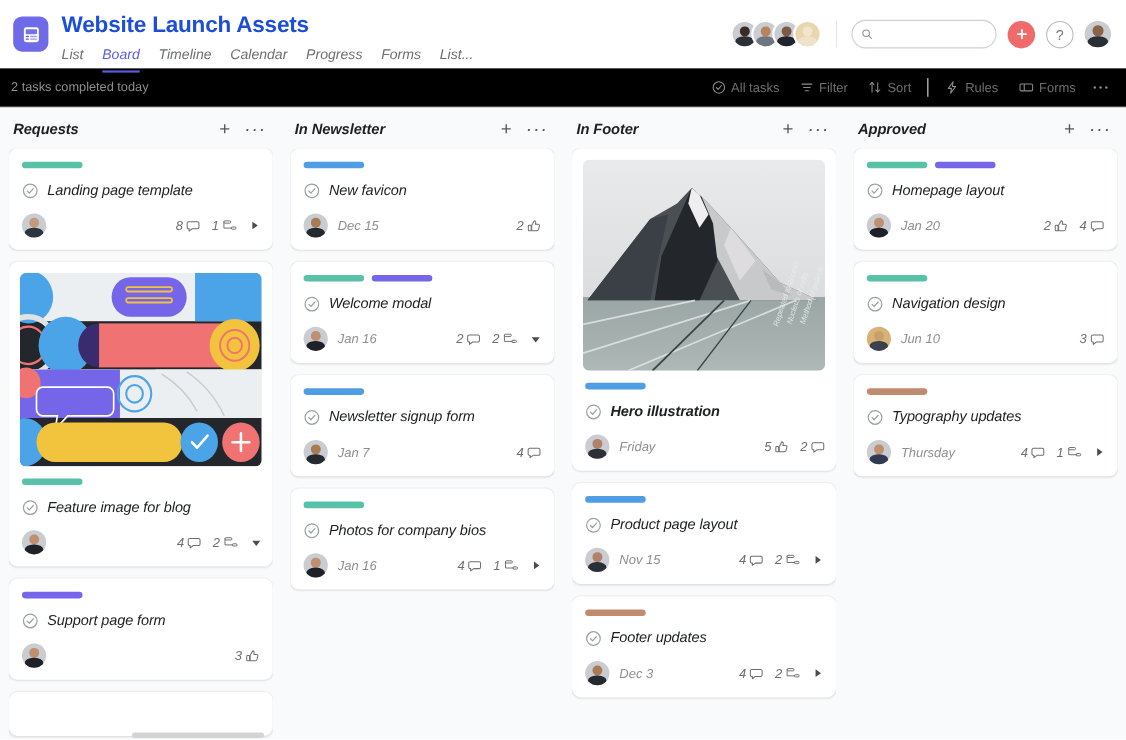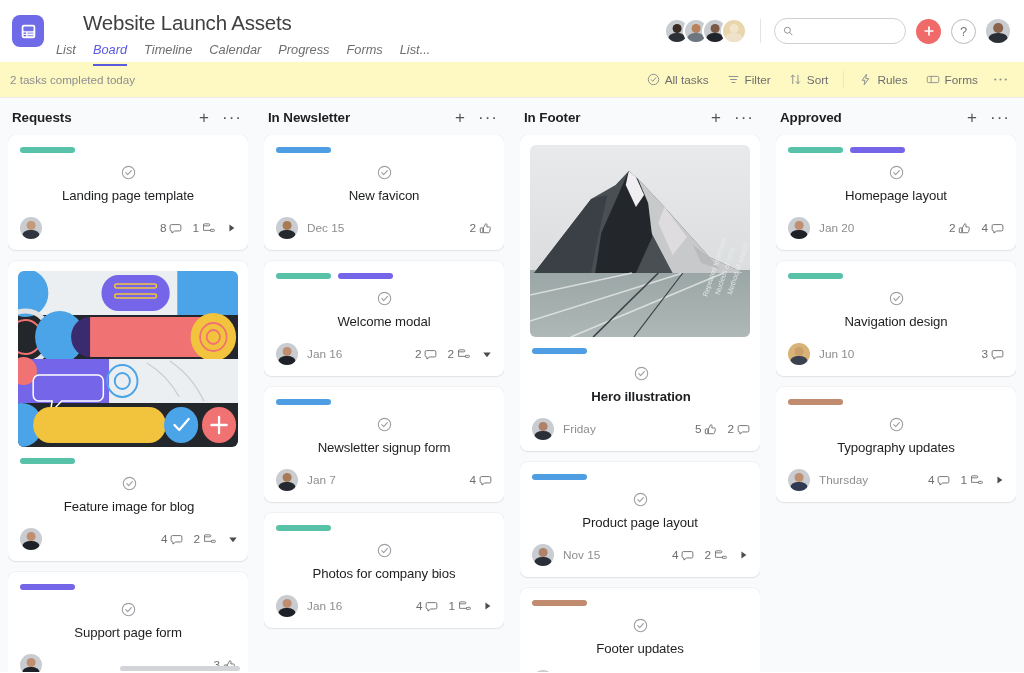--- a/index.html
+++ b/index.html
@@ -24,26 +24,25 @@
     width: 32px; height: 32px;
     border-radius: 8px;
     background: #6e6ae8;
     display: flex; align-items: center; justify-content: center;
     margin-top: 5px; flex: 0 0 auto;
   }
   .logo-tile svg { display:block; }
   .title-block { margin-left: 12px; flex: 0 0 auto; }
   .proj-title {
     font-size: 20.5px;
-    font-weight: normal;
-    color: #404040;
+    font-weight: bold;
+    color: #1d4ed8;
     letter-spacing: -0.2px;
     line-height: 26px;
     white-space: nowrap;
-    margin-left: 27px;
   }
   .tabs { display: flex; gap: 17px; margin-top: 4px; font-style: italic; }
   .tab {
     font-size: 12.8px;
     color: #6d6e6f;
     line-height: 19px;
     padding-bottom: 5px;
     cursor: pointer;
     white-space: nowrap;
   }
@@ -97,38 +96,39 @@
   }
   .btn-add { background: #f06a6a; color:#fff; font-size:17px; line-height:0; }
   .btn-help { border: 1.3px solid #b9babc; color:#76777a; font-size:13px; font-weight: normal; background:#fff; }
 
   
   .subbar {
     height: 36px;
     display: flex; align-items: center;
     padding: 0 14px 0 6px;
     border-bottom: 1px solid #ececec;
-    background: #fef9c3;
+    background: #000000;
   }
   .completed-note { font-size: 11.6px; color: #8d8e90; padding-left: 4px;}
   .subbar-right { margin-left: auto; display: flex; align-items: center; gap: 0; }
   .sb-item {
     display: flex; align-items: center; gap: 5px;
     font-size: 11.8px; color: #6d6e6f;
     padding: 4px 9px; cursor: pointer; white-space: nowrap;
   }
   .sb-sep { width:1px; height:17px; background:#e3e4e6; margin:0 6px; }
 
   
   .board {
     display: flex;
     height: calc(673px - 62px - 37px);
     background: #f9fafb;
     align-items: center;
     padding: 0;
+    font-style: italic;
   }
   .column {
     width: 256px;
     flex: 0 0 256px;
     height: 100%;
     padding: 0 8px;
     display: flex; flex-direction: column;
     position: relative;
   }
   .col-head {
@@ -146,21 +146,21 @@
     background: #fff;
     border-radius: 8px;
     box-shadow: 0 1px 2px rgba(0,0,0,0.07), 0 0 0 1px rgba(0,0,0,0.035);
     margin-bottom: 11px;
     padding: 12px 12px 11px 12px;
     cursor: pointer;
   }
   .card.has-img { padding: 10px 10px 11px 10px; }
   .tagrow { display: flex; gap: 7px; margin-bottom: 12px; }
   .tag { height: 6px; width: 55px; border-radius: 3px; }
-  .card-title-row { display: flex; align-items: center; gap: 8px; margin-bottom: 13px; flex-direction: column;}
+  .card-title-row { display: flex; align-items: center; gap: 8px; margin-bottom: 13px;}
   .chk { width: 15px; height: 15px; flex: 0 0 auto; }
   .card-title { font-size: 13.2px; color: #1e1f21; letter-spacing:-0.1px; line-height:16px;}
   .card-foot { display: flex; align-items: center; }
   .card-foot .due { font-size: 11.8px; color: #8d8e90; margin-left: 9px; }
   .meta { margin-left: auto; display: flex; align-items: center; gap: 4px; color:#6d6e6f; }
   .meta .mgroup { display:flex; align-items:center; gap:3px; font-size:11.8px; color:#6d6e6f; }
   .meta .mgroup + .mgroup { margin-left: 6px; }
   .meta .caret { margin-left: 7px; display:flex; align-items:center;}
 
   .card-img {

